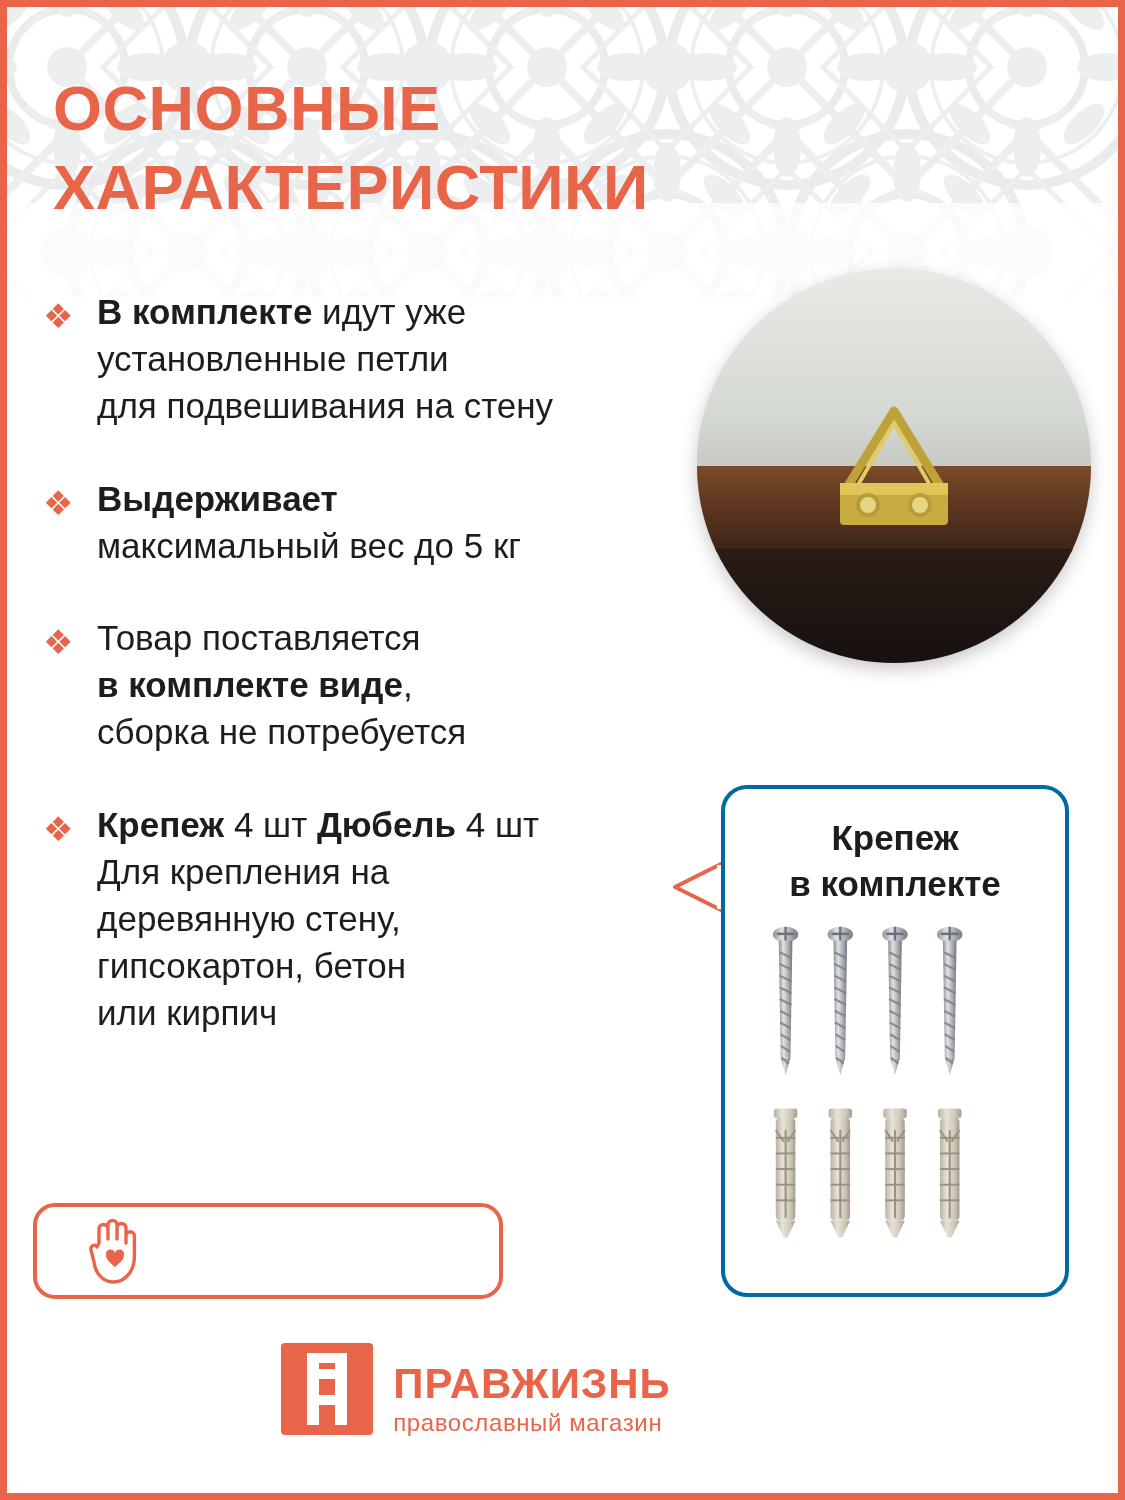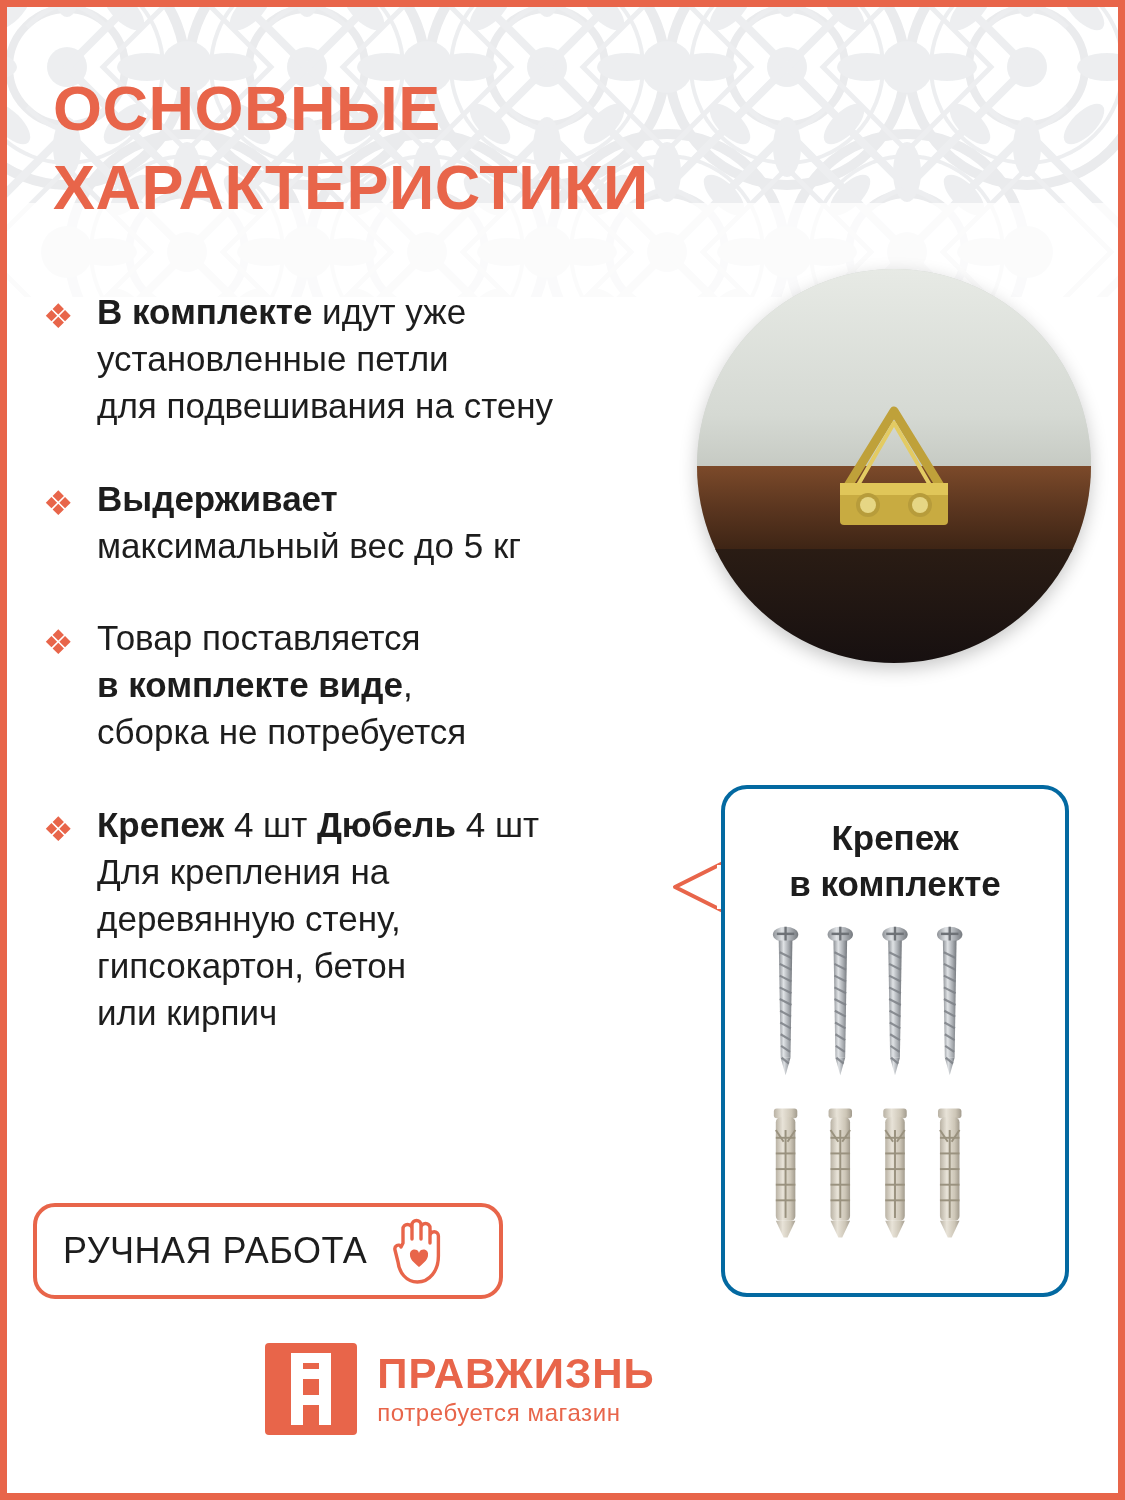--- a/index.html
+++ b/index.html
@@ -172,26 +172,26 @@
   }
   .hand-icon {
     margin-left: 22px;
     width: 60px;
     height: 68px;
   }
 
   
   .footer {
     position: absolute;
-    left: 0;
+    left: 16px;
     top: 1336px;
     width: 906px;
     display: flex;
     justify-content: center;
-    align-items: center;
+    align-items: flex-end;
   }
   .logo-mark {
     width: 92px;
     height: 92px;
     background: #e8654a;
     border-radius: 4px;
     position: relative;
     margin-right: 20px;
   }
   .logo-mark .bar-v {
@@ -376,34 +376,33 @@
       <g>
         <use href="#dowel" x="62" y="192"></use>
         <use href="#dowel" x="118" y="192"></use>
         <use href="#dowel" x="174" y="192"></use>
         <use href="#dowel" x="230" y="192"></use>
       </g>
     </svg>
   </div>
 
   <div class="handmade">
-    <div class="handmade-label">РУЧНАЯ РАБОТА</div>
     <svg class="hand-icon" viewBox="0 0 60 68" xmlns="http://www.w3.org/2000/svg">
       <path d="M14 26 V12 a4.5 4.5 0 0 1 9 0 v10 V8 a4.5 4.5 0 0 1 9 0 v14 V11 a4.5 4.5 0 0 1 9 0 v15 V19 a4.2 4.2 0 0 1 8.4 0 v20 c0 15-9 26-21 26 C17 65 10 55 9 45 L6 33 c-1-4 4-7 6-3 z" fill="none" stroke="#e8654a" stroke-width="3.4" stroke-linejoin="round" stroke-linecap="round"></path>
       <path d="M30 50 c-6-5-9-8-9-12 a4.6 4.6 0 0 1 9-2 a4.6 4.6 0 0 1 9 2 c0 4-3 7-9 12 z" fill="#e8654a"></path>
     </svg>
   </div>
 
   <div class="footer">
     <div class="logo-mark">
       <div class="bar-v" style="left:26px; top:10px; width:12px; height:72px;"></div>
       <div class="bar-v" style="left:54px; top:10px; width:12px; height:72px;"></div>
       <div class="bar-v" style="left:26px; top:26px; width:40px; height:10px;"></div>
       <div class="bar-v" style="left:26px; top:52px; width:40px; height:10px;"></div>
       <div class="bar-v" style="left:38px; top:10px; width:16px; height:10px;"></div>
     </div>
     <div class="logo-text">
       <div class="logo-title">ПРАВЖИЗНЬ</div>
-      <div class="logo-sub">потребуется магазин</div>
+      <div class="logo-sub">православный магазин</div>
     </div>
   </div>
 
 </div>
 
 </body></html>

